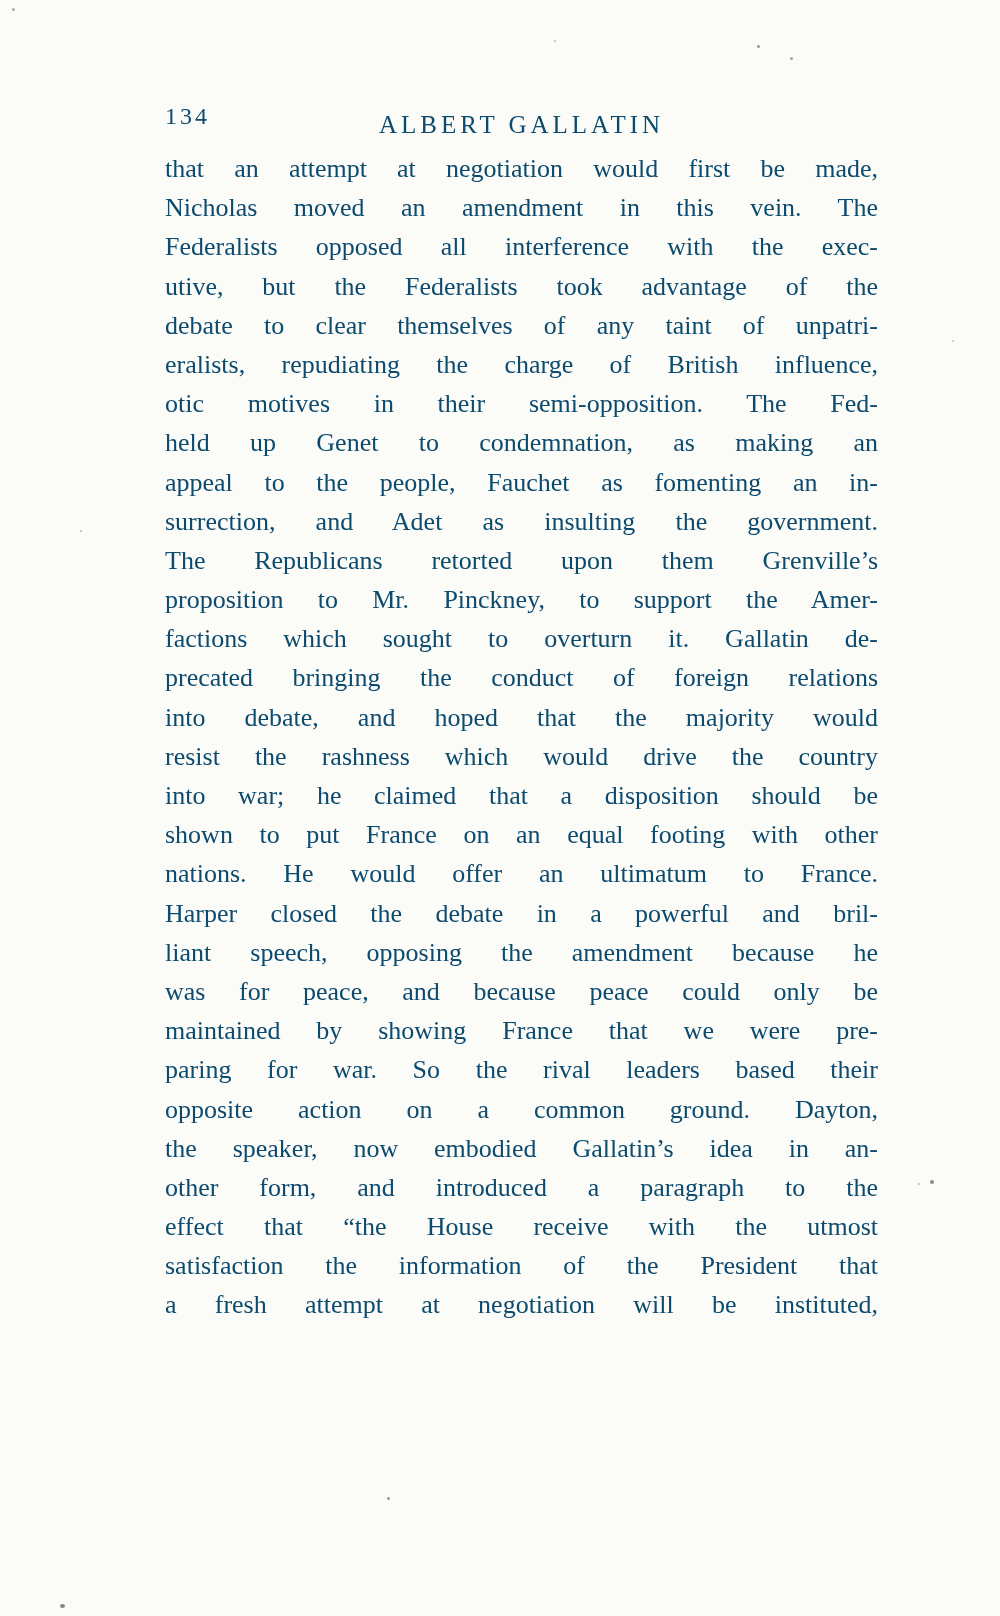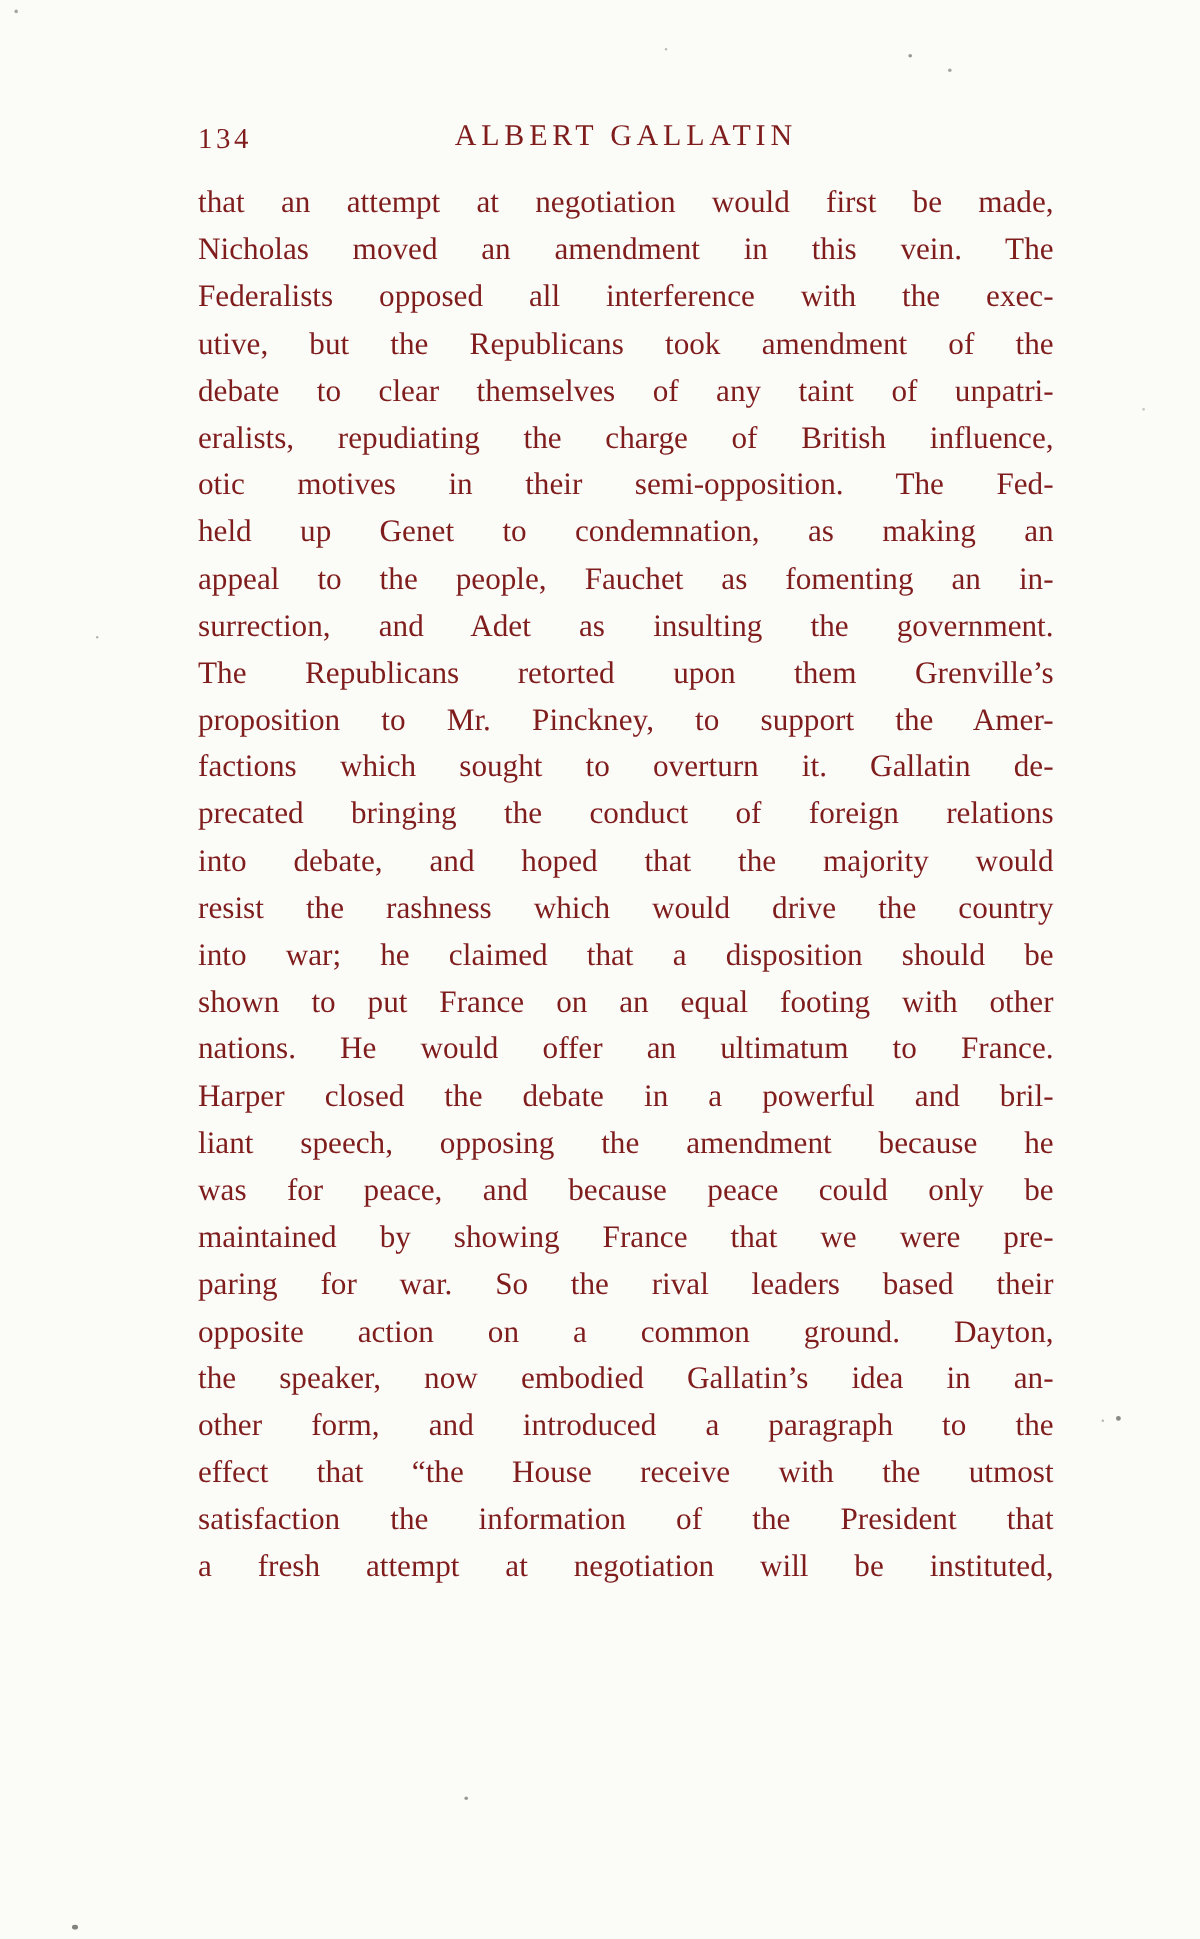--- a/index.html
+++ b/index.html
@@ -6,21 +6,21 @@
     margin: 0;
     padding: 0;
     background: #e9e9e7;
   }
   .page {
     position: relative;
     width: 1000px;
     height: 1616px;
     background: #fbfbf8;
     font-family: "Liberation Serif", "DejaVu Serif", serif;
-    color: #7f1d1d;
+    color: #0c4a6e;
     overflow: hidden;
     margin: 0 auto;
   }
   .header {
     position: absolute;
     left: 165px;
     top: 100px;
     width: 713px;
     height: 34px;
   }
@@ -28,21 +28,21 @@
     position: absolute;
     left: 0;
     top: 3px;
     font-size: 24px;
     letter-spacing: 3px;
   }
   .title {
     position: absolute;
     left: 0;
     right: 0;
-    top: 0;
+    top: 11px;
     text-align: center;
     font-size: 25px;
     letter-spacing: 4px;
   }
   .body-text {
     position: absolute;
     left: 165px;
     top: 149px;
     width: 713px;
   }
@@ -67,21 +67,21 @@
 
   <div class="header">
     <span class="pagenum">134</span>
     <span class="title">ALBERT GALLATIN</span>
   </div>
 
   <div class="body-text">
     <div class="line">that an attempt at negotiation would first be made,</div>
     <div class="line">Nicholas moved an amendment in this vein. The</div>
     <div class="line">Federalists opposed all interference with the exec-</div>
-    <div class="line">utive, but the Republicans took amendment of the</div>
+    <div class="line">utive, but the Federalists took advantage of the</div>
     <div class="line">debate to clear themselves of any taint of unpatri-</div>
     <div class="line">eralists, repudiating the charge of British influence,</div>
     <div class="line">otic motives in their semi-opposition. The Fed-</div>
     <div class="line">held up Genet to condemnation, as making an</div>
     <div class="line">appeal to the people, Fauchet as fomenting an in-</div>
     <div class="line">surrection, and Adet as insulting the government.</div>
     <div class="line">The Republicans retorted upon them Grenville’s</div>
     <div class="line">proposition to Mr. Pinckney, to support the Amer-</div>
     <div class="line">factions which sought to overturn it. Gallatin de-</div>
     <div class="line">precated bringing the conduct of foreign relations</div>

